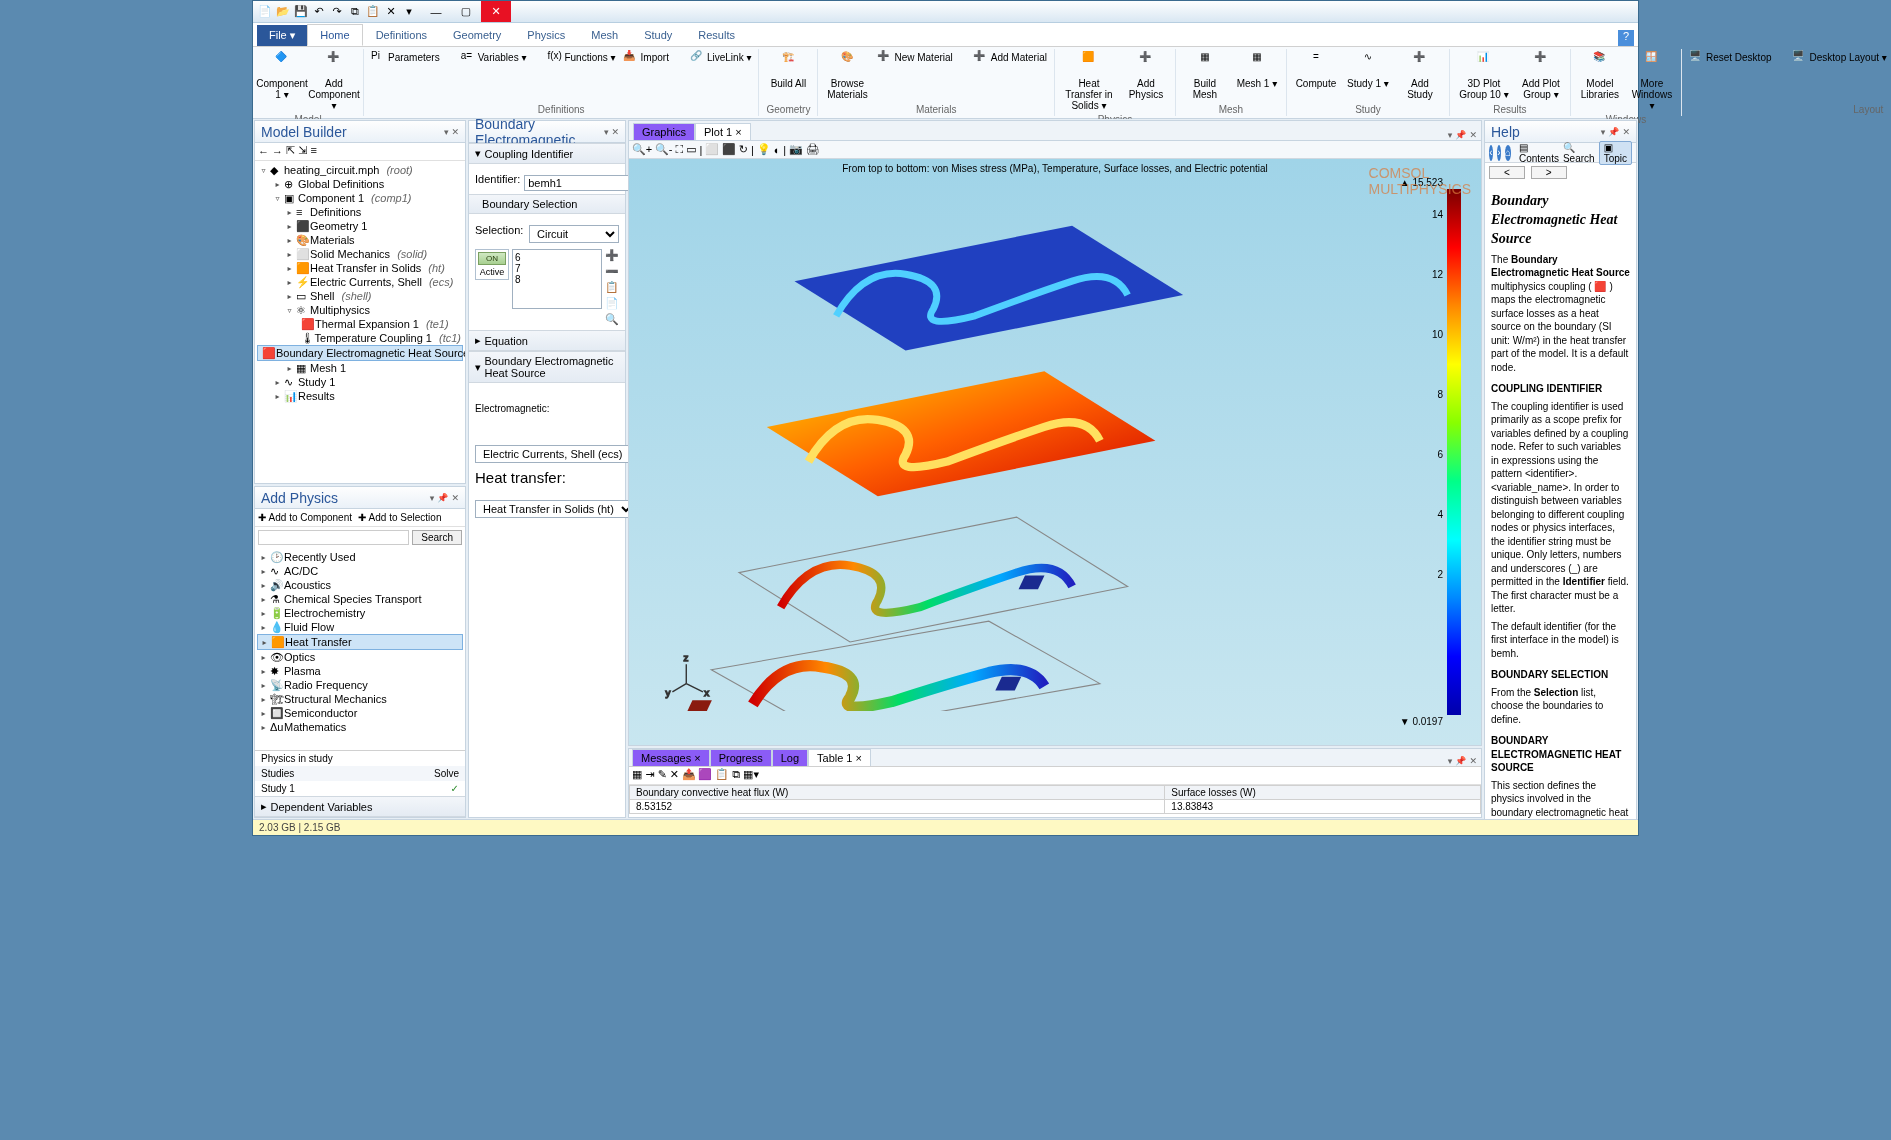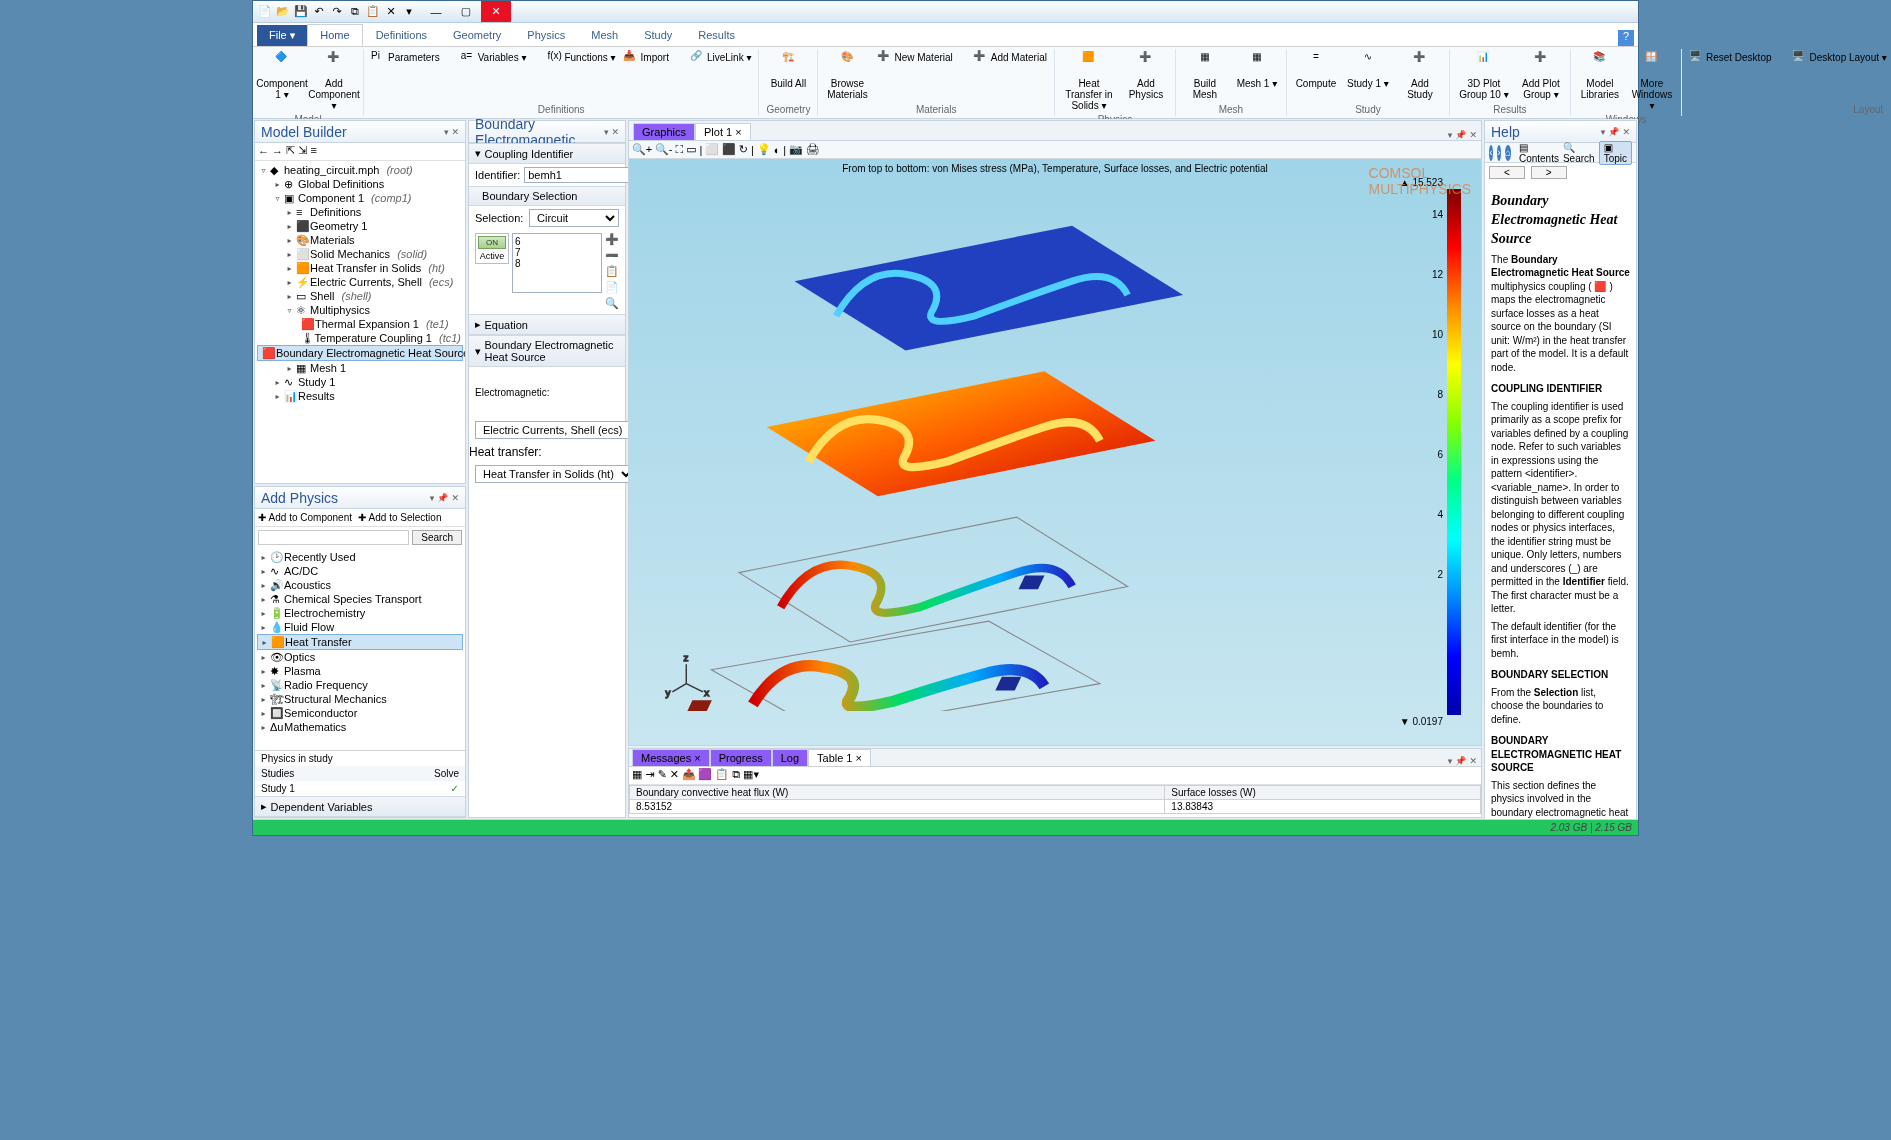--- a/index.html
+++ b/index.html
@@ -42,21 +42,21 @@
 .expander { width: 9px; height: 9px; display: inline-flex; align-items: center; justify-content: center; font-size: 8px; color: #555; }
 .em { font-style: italic; color: #666; }
 .ap-toolbar { padding: 3px; display: flex; gap: 6px; border-bottom: 1px solid #e0e0e0; font-size: 10px; }
 .search-row { padding: 3px; display: flex; gap: 3px; }
 .search-row input { flex: 1; border: 1px solid #ccc; padding: 1px 3px; font-size: 10px; }
 .search-row button { border: 1px solid #aaa; background: #f0f0f0; padding: 1px 8px; font-size: 10px; cursor: pointer; }
 .physics-list { flex: 1; overflow: auto; padding: 2px; }
 .section-hdr { background: linear-gradient(#f3f6fa, #e4ebf3); border-top: 1px solid #d0d8e0; border-bottom: 1px solid #d0d8e0; padding: 3px 6px; font-size: 11px; display: flex; align-items: center; gap: 4px; }
 .field-row { display: flex; align-items: center; gap: 4px; padding: 3px 6px; font-size: 11px; }
 .field-row label { width: 50px; }
-.field-row input, .field-row select { flex: 1; border: 1px solid #a0b0c0; padding: 1px 3px; font-size: 11px; background: #fff; }
+.field-row input, .field-row select { flex: 1; border: 1px solid #a0b0c0; padding: 1px 3px; font-size: 11px; background: #fff; margin-top: 8px; }
 .sel-box { display: flex; gap: 3px; padding: 3px 6px; }
 .sel-list { flex: 1; height: 60px; border: 1px solid #a0b0c0; background: #fff; font-size: 10px; padding: 2px; }
 .sel-btns { display: flex; flex-direction: column; gap: 2px; }
 .sel-btns span { width: 14px; height: 14px; font-size: 11px; text-align: center; cursor: pointer; color: #555; }
 .active-chip { border: 1px solid #b0c0d0; padding: 2px; width: 34px; text-align: center; font-size: 9px; }
 .active-chip-on { background:linear-gradient(#cfe8c2,#a8d090); border:1px solid #7aa060; border-radius:0; padding:1px 4px; font-size:8px; color:#2a4010; margin-bottom:2px; }
 .graphics-tabs { height: 20px; background: #eef3f8; border-bottom: 1px solid #c7d4e0; display: flex; align-items: flex-end; padding-left: 4px; }
 .gtab { padding: 2px 8px; font-size: 11px; border: 1px solid #c7d4e0; border-bottom: none; background: #8b5cf6; cursor: pointer; }
 .gtab.active { background: #fff; }
 .graphics-toolbar { height: 18px; background: #f5f8fb; border-bottom: 1px solid #d0d8e0; display: flex; gap: 3px; padding: 1px 3px; align-items: center; }
@@ -71,21 +71,21 @@
 .data-table th, .data-table td { border: 1px solid #d0d0d0; padding: 1px 6px; text-align: left; }
 .data-table th { background: #f0f3f7; font-weight: normal; }
 .help-body { flex: 1; overflow: auto; padding: 6px; font-size: 10px; line-height: 1.35; }
 .help-body h2 { font-size: 14px; font-style: italic; font-family: Georgia, serif; font-weight: bold; margin: 4px 0; }
 .help-body h3 { font-size: 10px; font-weight: bold; margin: 8px 0 3px; text-transform: uppercase; }
 .help-body p { margin: 4px 0; }
 .help-toolbar { height: 20px; background: #f5f8fb; border-bottom: 1px solid #d0d8e0; display: flex; align-items: center; gap: 4px; padding: 0 4px; font-size: 10px; }
 .help-toolbar .hbtn { width: 16px; height: 16px; border-radius: 50%; background: #3b7bc9; color: #fff; display: flex; align-items: center; justify-content: center; font-size: 10px; cursor: pointer; }
 .help-nav { padding: 3px 4px; display: flex; gap: 6px; }
 .help-nav button { border: 1px solid #aaa; background: #f5f5f5; padding: 0 14px; font-size: 10px; cursor: pointer; }
-.statusbar { height: 16px; background: #22c55e; border-top: 1px solid #c7d4e0; display: flex; align-items: center; justify-content: flex-end; padding: 0 6px; font-size: 10px; color: #444; font-style: italic; }
+.statusbar { height: 16px; background: #fef9c3; border-top: 1px solid #c7d4e0; display: flex; align-items: center; justify-content: flex-start; padding: 0 6px; font-size: 10px; color: #444; }
 .studies-section { border-top: 1px solid #d0d0d0; }
 .studies-section .hdr-row { display: flex; justify-content: space-between; padding: 2px 6px; font-size: 10px; background: #f3f6fa; }
 .study-row { display: flex; justify-content: space-between; padding: 2px 6px; font-size: 10px; }
 .study-row .check { color: #2a8a2a; }
 .topic-pill { border:1px solid #82a9d4; background:#cfe1f3; padding:0 4px; border-radius:2px; }
 svg { display: block; }
 </style>
 </head>
 <body>
 
@@ -512,21 +512,21 @@
             <span>Equation</span>
           </div>
         <div class="section-hdr">
             <span>▾</span>
             <span>Boundary Electromagnetic Heat Source</span>
           </div>
         <div style="padding:20px 6px;font-size:10px">Electromagnetic:</div>
         <div class="field-row">
             <select><option>Electric Currents, Shell (ecs)</option></select>
           </div>
-        <div style="padding:3px 0;font-size:12px">Heat transfer:</div>
+        <div style="padding:3px 6px;font-size:15px">Heat transfer:</div>
         <div class="field-row">
             <select><option>Heat Transfer in Solids (ht)</option></select>
           </div>
       </div>
     </div>
 
     <div class="center-col">
       <div class="panel" style="flex:2.8">
         <div class="graphics-tabs">
           <div class="gtab">Graphics</div>

